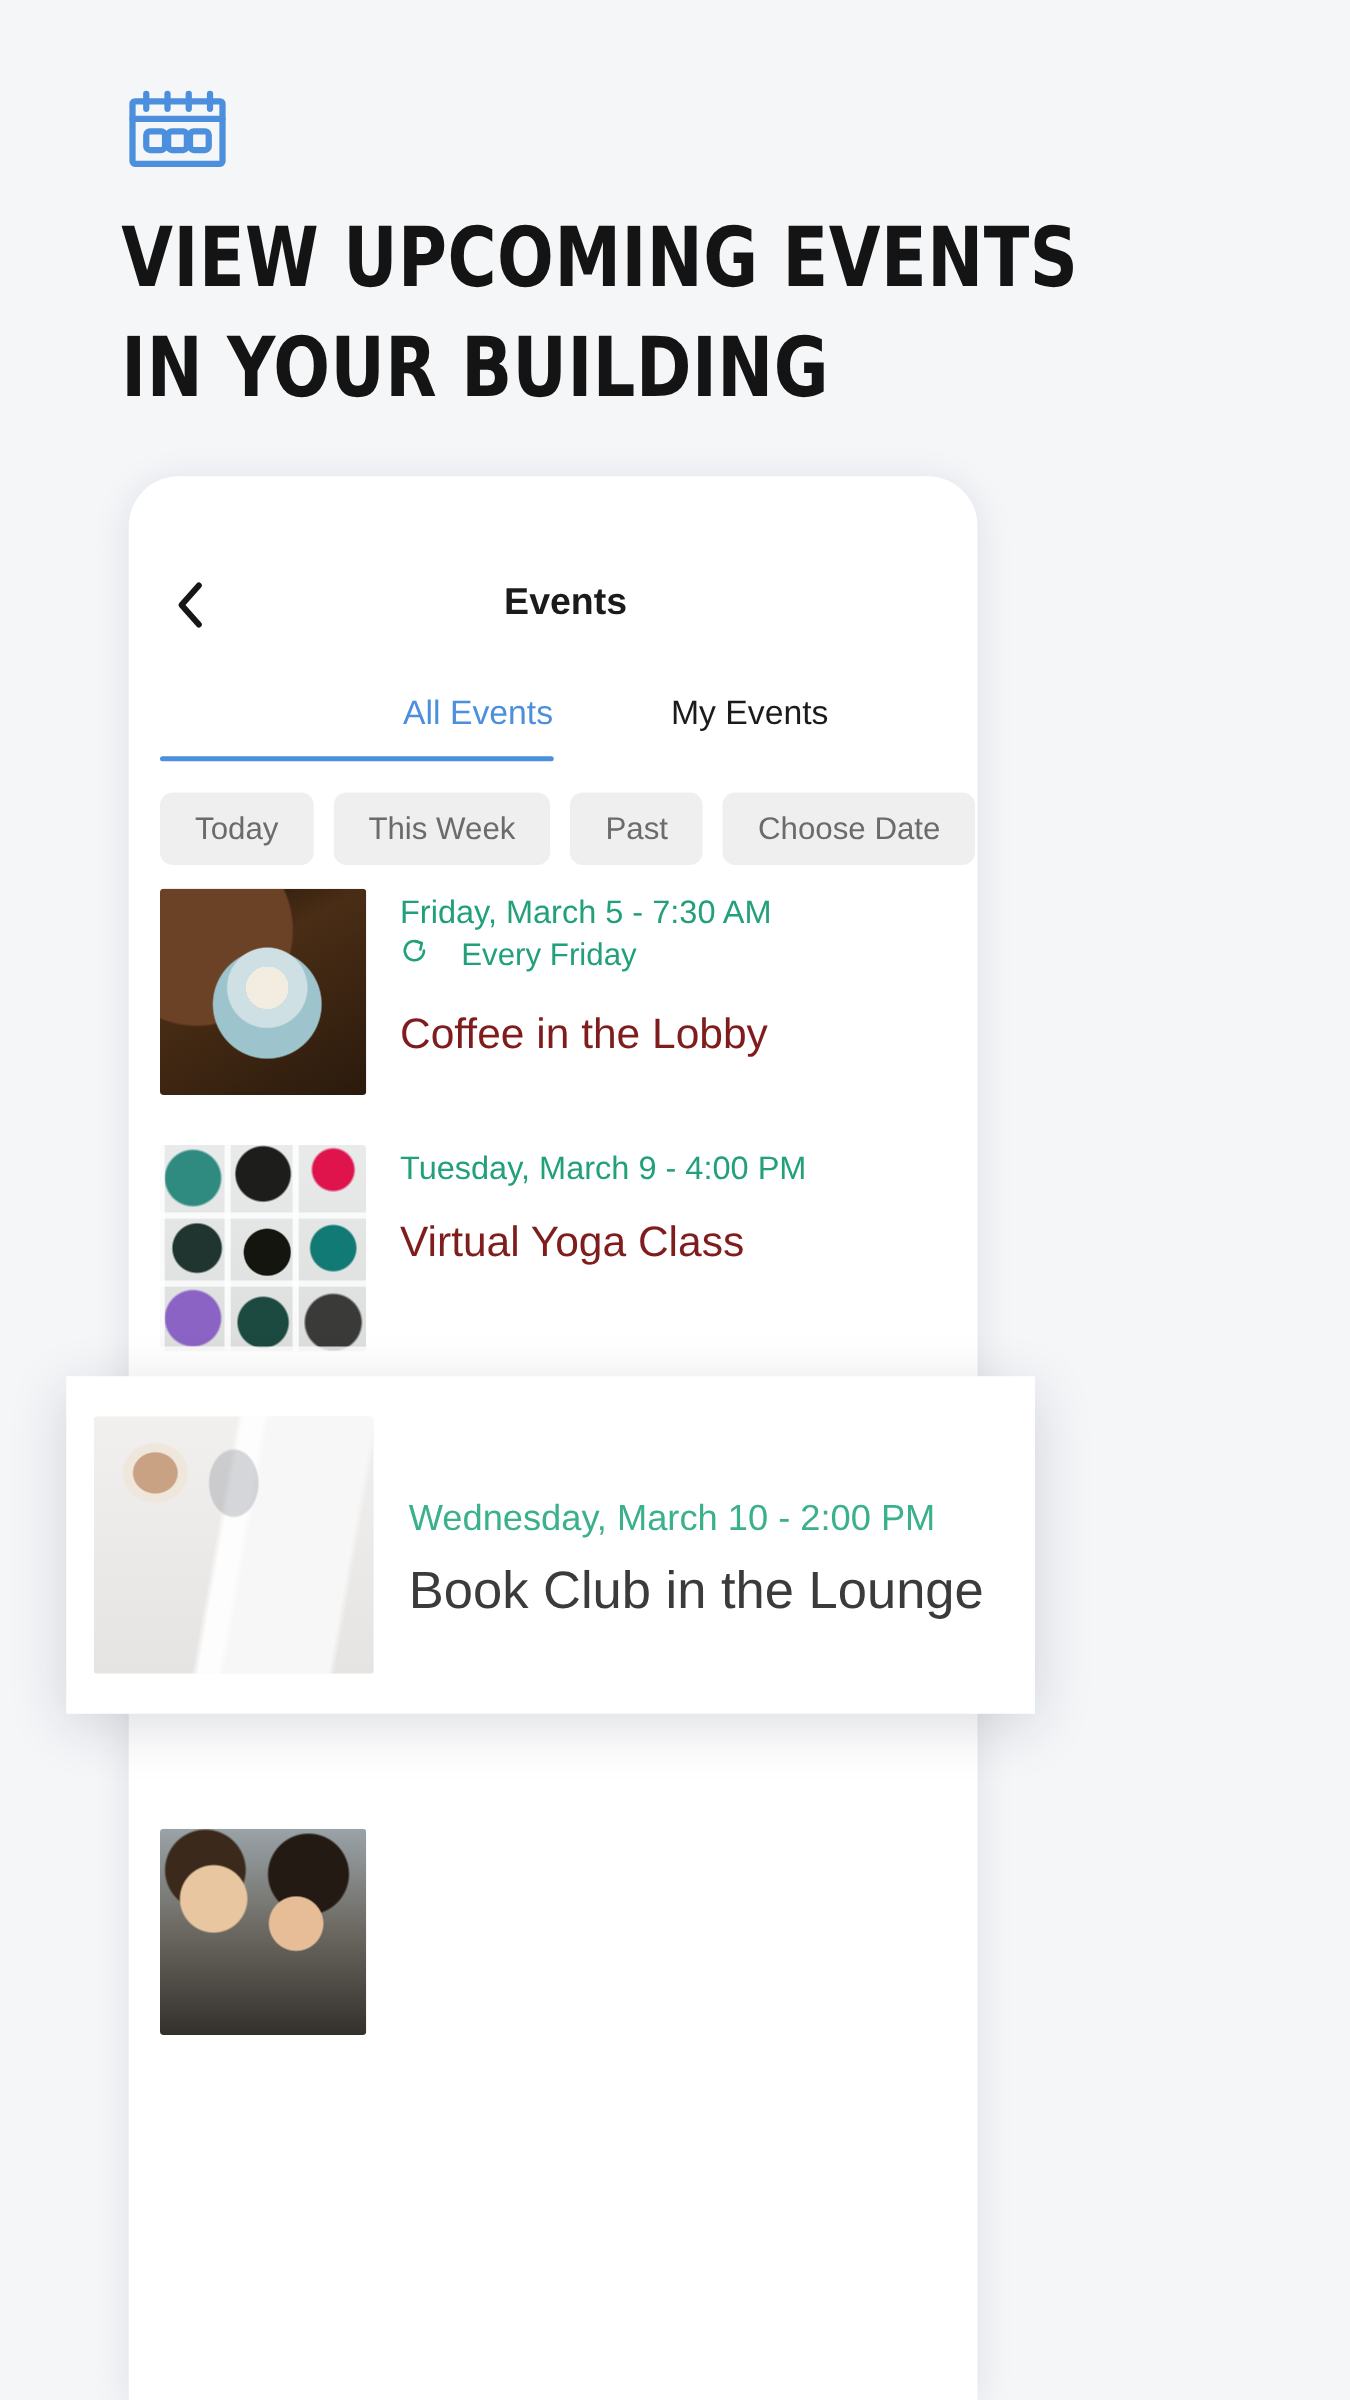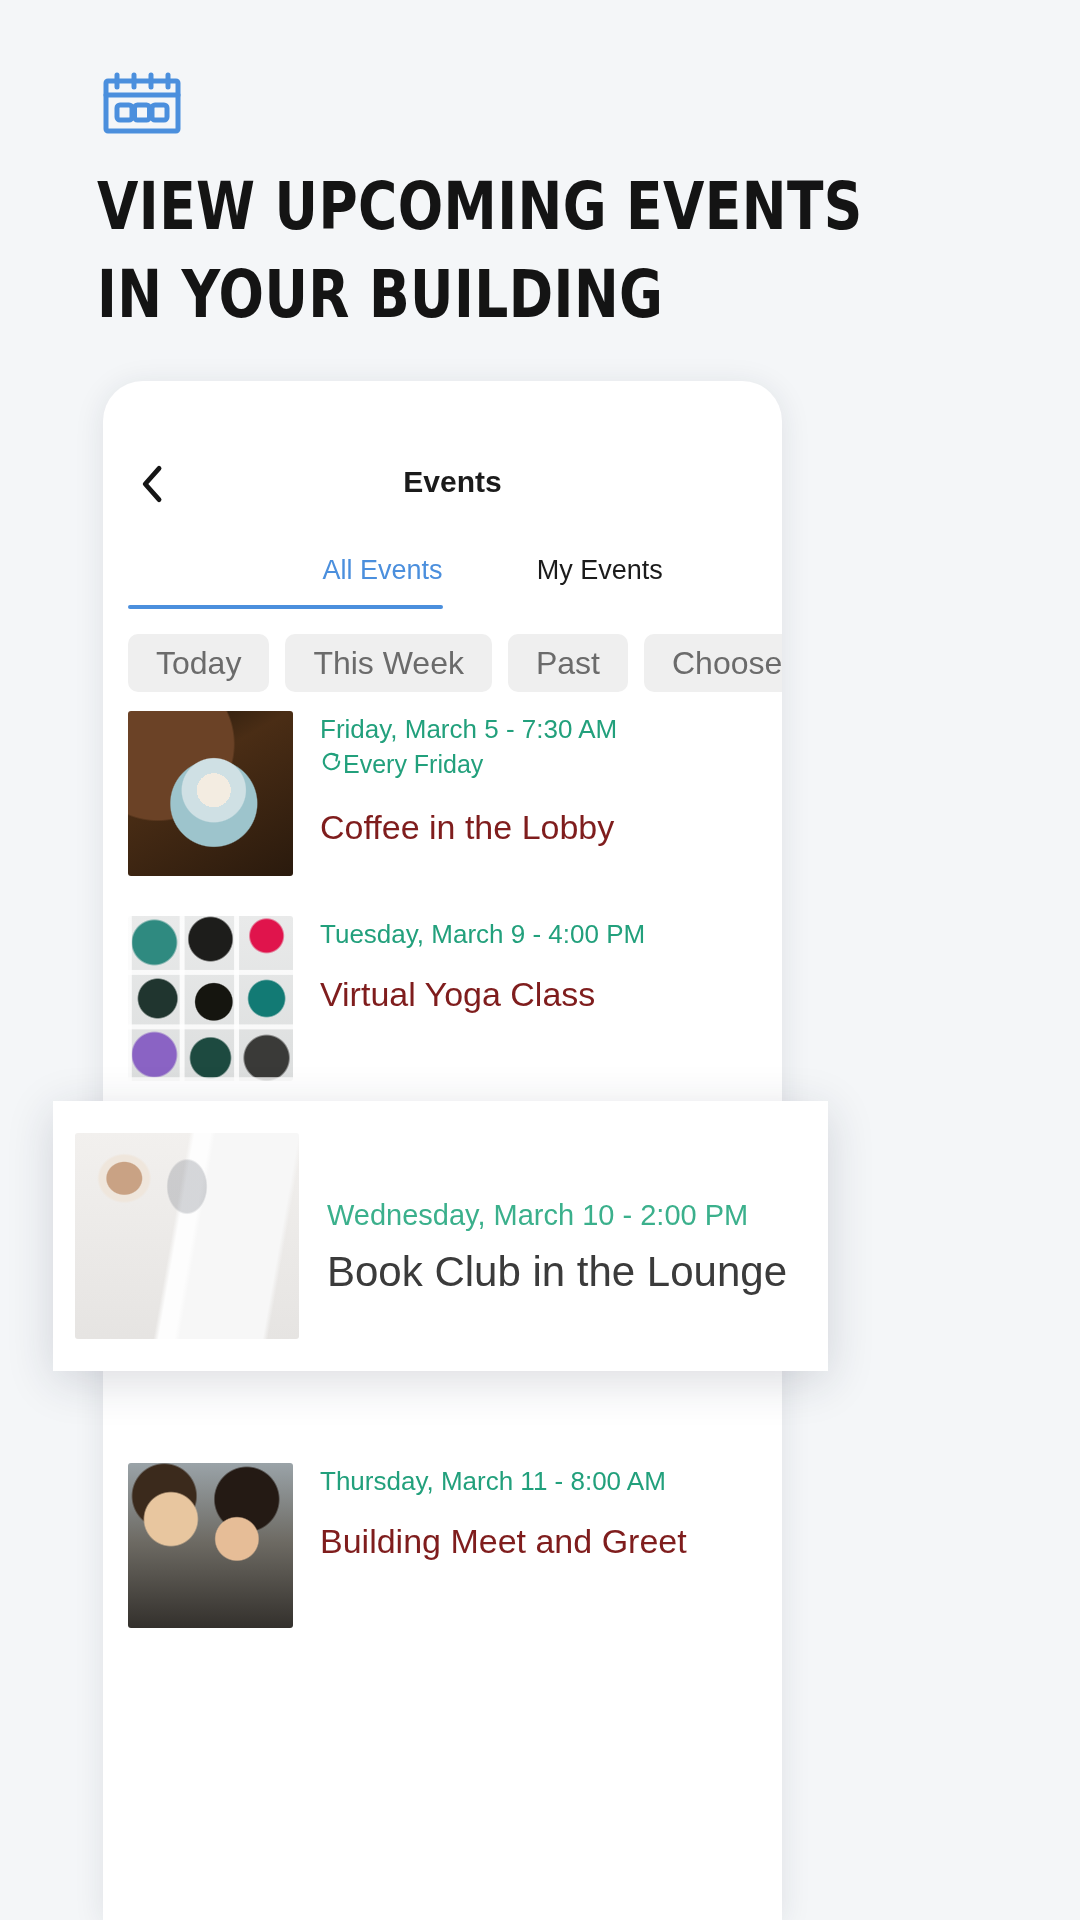--- a/index.html
+++ b/index.html
@@ -84,21 +84,21 @@
     position:absolute; left:25px; top:253px;
     width:654px; height:58px;
     display:flex; gap:16px;
   }
   .chip{
     height:58px;
     padding:0 28px;
     background:#efefef;
     border-radius:10px;
     display:flex; align-items:center; justify-content:center;
-    font-size:32px;
+    font-size:25px;
     color:#6b6b6b;
     white-space:nowrap;
     cursor:pointer;
   }
 
   
   #event-list{ position:absolute; left:0; top:330px; width:679px; }
 
   .event-row{
     position:relative;
@@ -113,21 +113,21 @@
     border-radius:3px;
     overflow:hidden;
     position:relative;
   }
   .event-info{ padding-left:27px; padding-top:2px; }
   .event-date{
     font-size:26px; color:#22a07c; line-height:32px; white-space:nowrap;
   }
   .event-repeat{
     font-size:25px; color:#22a07c; line-height:38px;
-    display:flex; align-items:center; gap:0; white-space:nowrap;
+    display:flex; align-items:center; gap:26px; white-space:nowrap;
   }
   .event-title{
     font-size:34px; color:#7f1d1d; line-height:48px; margin-top:20px;
     white-space:nowrap;
   }
 
   
   #highlight-card{
     position:absolute; left:53px; top:1101px;
     width:775px; height:270px;
@@ -272,24 +272,20 @@
       <div class="event-info">
         <div class="event-date">Tuesday, March 9 - 4:00 PM</div>
         <div class="event-title">Virtual Yoga Class</div>
       </div>
     </div>
 
     <div style="height:318px;"></div>
 
     <div class="event-row">
       <div class="event-thumb photo-people"></div>
-      <div class="event-info">
-        <div class="event-date">Thursday, March 11 - 8:00 AM</div>
-        <div class="event-title">Building Meet and Greet</div>
-      </div>
     </div>
 
   </div>
 </div>
 
 <div id="highlight-card">
   <div class="event-thumb photo-book"></div>
   <div class="event-info">
     <div class="event-date">Wednesday, March 10 - 2:00 PM</div>
     <div class="event-title">Book Club in the Lounge</div>

